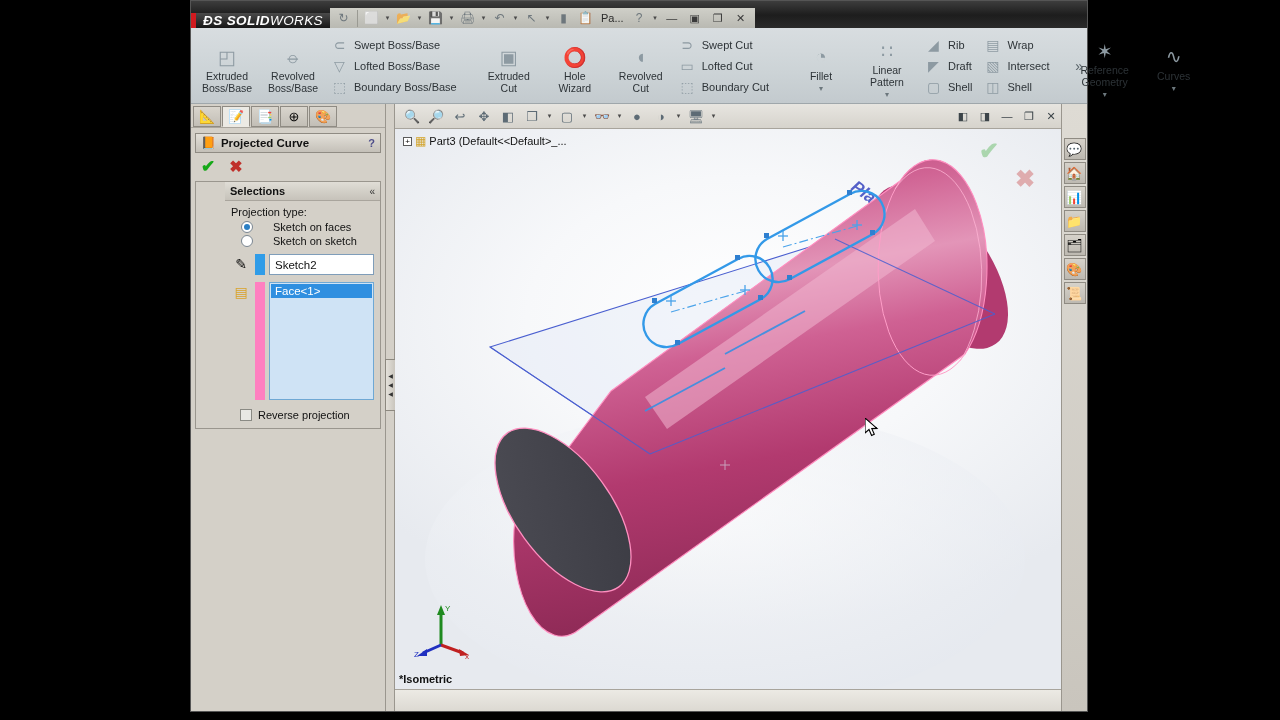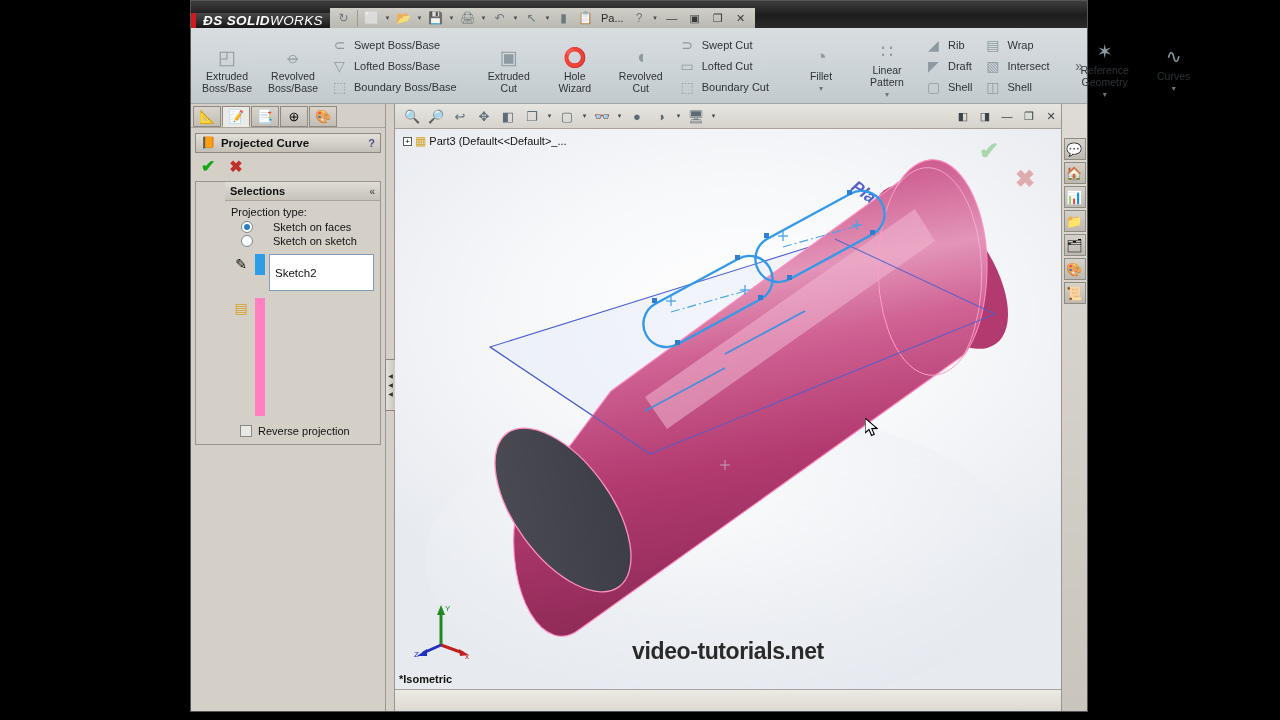--- a/index.html
+++ b/index.html
@@ -114,21 +114,21 @@
     border: 1px solid #7a8691; display: flex; align-items: center; justify-content: center; flex: none;
   }
   .radio.on::after { content: ""; width: 6px; height: 6px; border-radius: 50%; background: #2b7fc4; }
   .radio-lbl { font-size: 11px; color: #111; }
   .field-row { display: flex; align-items: flex-start; gap: 4px; margin-top: 7px; }
   .field-icon { width: 20px; height: 19px; display: flex; align-items: center; justify-content: center; font-size: 14px; flex: none; }
   .colorbar { width: 10px; flex: none; }
   .colorbar.blue { background: #2f9ce8; height: 21px; }
   .colorbar.pink { background: #ff7fc0; height: 118px; }
   .txtbox {
-    flex: 1; height: 37px; background: #fff; border: 1px solid #7f9db9;
+    flex: 1; height: 21px; background: #fff; border: 1px solid #7f9db9;
     display: flex; align-items: center; padding: 0 5px; font-size: 11.5px; color: #111;
   }
   .listbox {
     flex: 1; height: 118px; background: #cfe3f5; border: 1px solid #6fa8d4; padding: 1px;
   }
   .list-item-sel { background: #2f8fe0; color: #fff; font-size: 11.5px; padding: 1px 4px; }
   .chk-row { display: flex; align-items: center; gap: 6px; margin: 9px 0 0 9px; cursor: pointer; }
   .chkbox { width: 12px; height: 12px; background: #e8e8e4; border: 1px solid #8a8a84; flex: none; }
   .chk-lbl { font-size: 11px; color: #111; }
 
@@ -389,20 +389,23 @@
 
           <div class="field-row">
             <span class="field-icon">✎</span>
             <span class="colorbar blue"></span>
             <div class="txtbox">Sketch2</div>
           </div>
 
           <div class="field-row">
             <span class="field-icon" style="color:#d9a227">▤</span>
             <span class="colorbar pink"></span>
+            <div class="listbox">
+              <div class="list-item-sel">Face&lt;1&gt;</div>
+            </div>
           </div>
 
           <div class="chk-row">
             <span class="chkbox"></span>
             <span class="chk-lbl">Reverse projection</span>
           </div>
         </div>
       </div>
     </div>
 
@@ -554,21 +557,20 @@
             <line x1="28" y1="44" x2="50" y2="52" stroke="#c02020" stroke-width="3"></line>
             <polygon points="56,54 46,48 47,55" fill="#c02020"></polygon>
             <text x="52" y="58" font-size="8" fill="#c02020" font-family="Liberation Sans, sans-serif">x</text>
             <line x1="28" y1="44" x2="10" y2="52" stroke="#2030c0" stroke-width="3"></line>
             <polygon points="4,55 14,48 14,55" fill="#2030c0"></polygon>
             <text x="1" y="56" font-size="8" fill="#2030c0" font-family="Liberation Sans, sans-serif">Z</text>
           </svg>
         </div>
 
         <div class="viewlabel">*Isometric</div>
-        <div class="watermark">video-tutorials.net</div>
 
         <div class="cursor-arrow">
           <svg width="14" height="20" viewBox="0 0 14 20">
             <polygon points="0,0 0,15 4,11.5 6.6,17.5 9.3,16.3 6.8,10.6 12,10.4" fill="#fff" stroke="#000" stroke-width="1.1"></polygon>
           </svg>
         </div>
       </div>
 
       <div class="statusbar"></div>
     </div>

